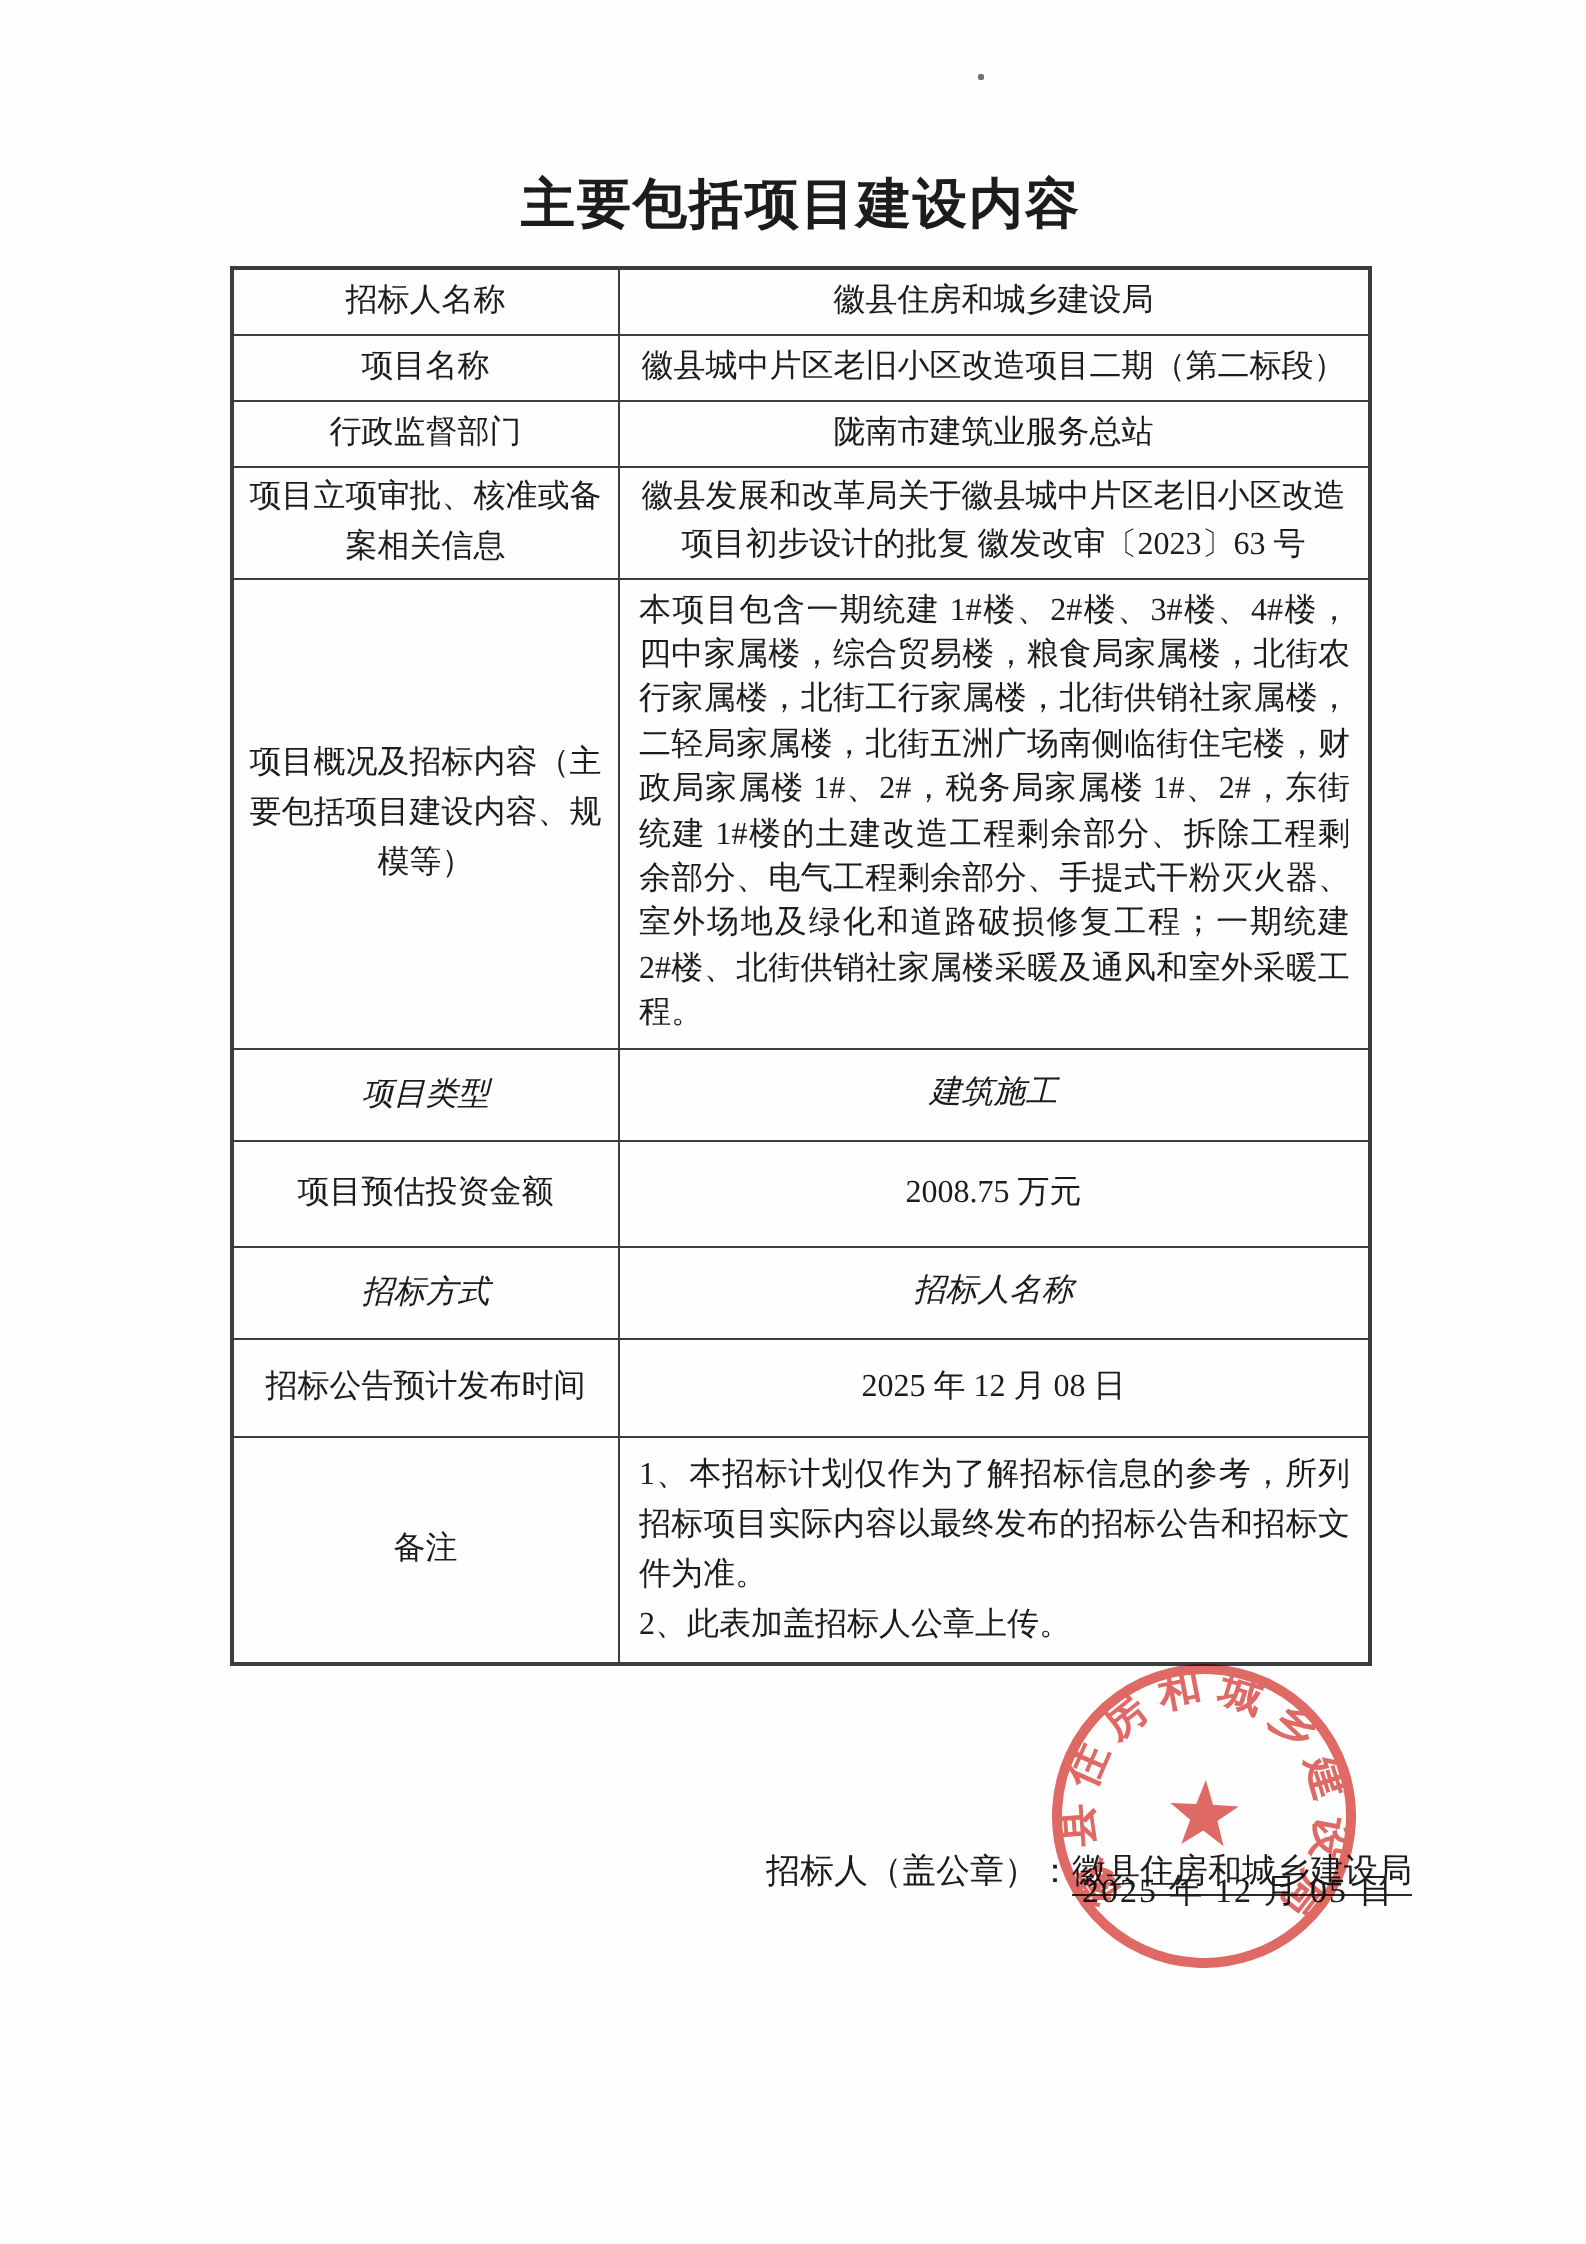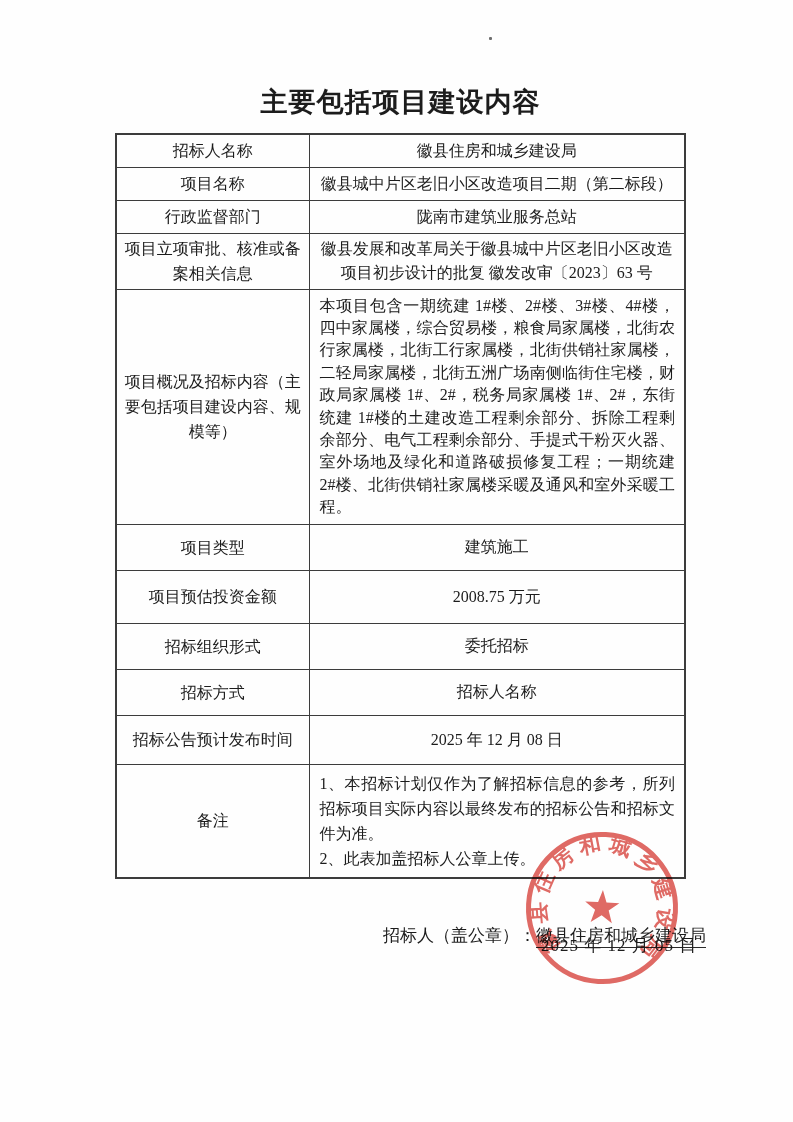--- a/index.html
+++ b/index.html
@@ -15,21 +15,21 @@
   table.form{
     position:absolute;left:115px;top:133px;width:571px;
     border-collapse:collapse;table-layout:fixed;border:2px solid #3c3c3c;
   }
   td{border:1px solid #3c3c3c;vertical-align:middle;font-size:16px;padding:2px 4px;}
   td.lbl{text-align:center;line-height:25px;}
   td.val{text-align:center;line-height:24px;}
   td.val-para{text-align:justify;line-height:22.4px;padding:5px 9px 5px 10px;}
   td.val-remark{text-align:justify;white-space:pre-line;line-height:25px;padding:6px 9px 6px 10px;}
   tr.h33{height:33px;} tr.h56{height:56px;} tr.h199{height:199px;}
-  tr.h46{height:46px;} tr.h53{height:53px;} tr.h49{height:49px;margin-top:40px;} tr.h96{height:96px;}
+  tr.h46{height:46px;font-style:italic;} tr.h53{height:53px;} tr.h49{height:49px;margin-top:40px;} tr.h96{height:96px;}
   .signer{position:absolute;top:924px;left:383px;font-size:17px;white-space:nowrap;}
   .uline{border-bottom:1.5px solid #2a2a2a;padding-bottom:2px;}
   .date-line{position:absolute;top:934px;left:541px;font-size:17px;letter-spacing:1px;white-space:nowrap;}
   .stamp{
     position:absolute;left:517px;top:823px;width:170px;height:170px;
     opacity:.8;mix-blend-mode:multiply;transform:rotate(3deg);
   }
   .stamp text{font-family:"Liberation Serif","DejaVu Serif",serif;font-weight:bold;font-size:21.5px;}
 </style>
 </head>
@@ -69,24 +69,20 @@
     </tr>
     <tr class="h46">
       <td class="lbl">项目类型</td>
       <td class="val">建筑施工</td>
     </tr>
     <tr class="h53">
       <td class="lbl">项目预估投资金额</td>
       <td class="val">2008.75 万元</td>
     </tr>
     <tr class="h46">
-      <td class="lbl">招标组织形式</td>
-      <td class="val">委托招标</td>
-    </tr>
-    <tr class="h46">
       <td class="lbl">招标方式</td>
       <td class="val">招标人名称</td>
     </tr>
     <tr class="h49">
       <td class="lbl">招标公告预计发布时间</td>
       <td class="val">2025 年 12 月 08 日</td>
     </tr>
     <tr class="h96">
       <td class="lbl">备注</td>
       <td class="val-remark">1、本招标计划仅作为了解招标信息的参考，所列招标项目实际内容以最终发布的招标公告和招标文件为准。

